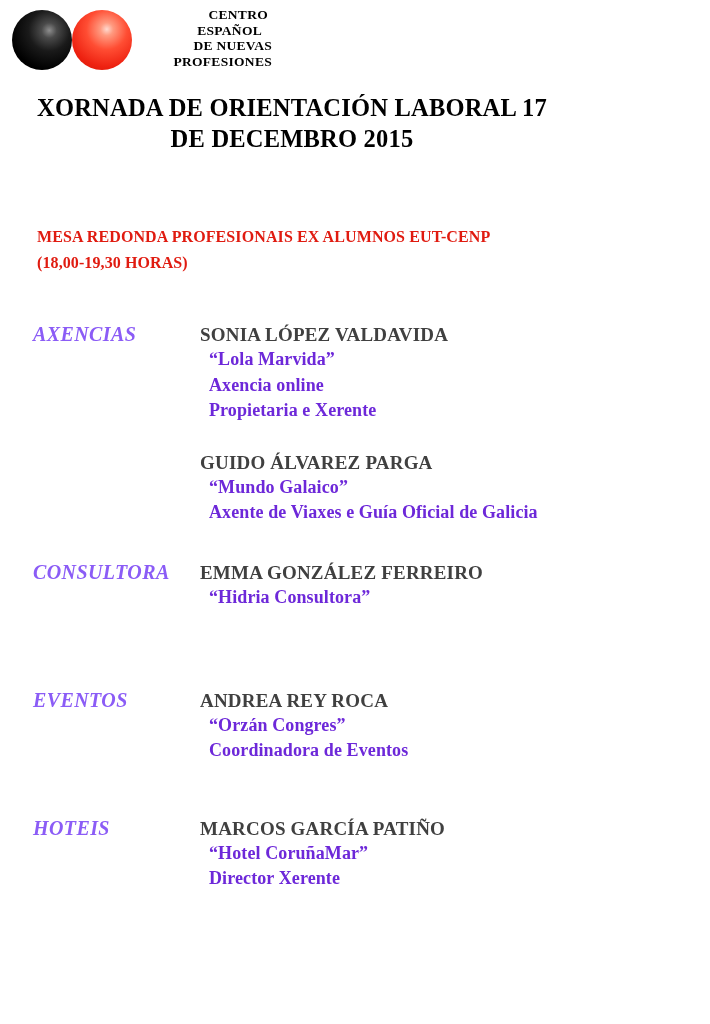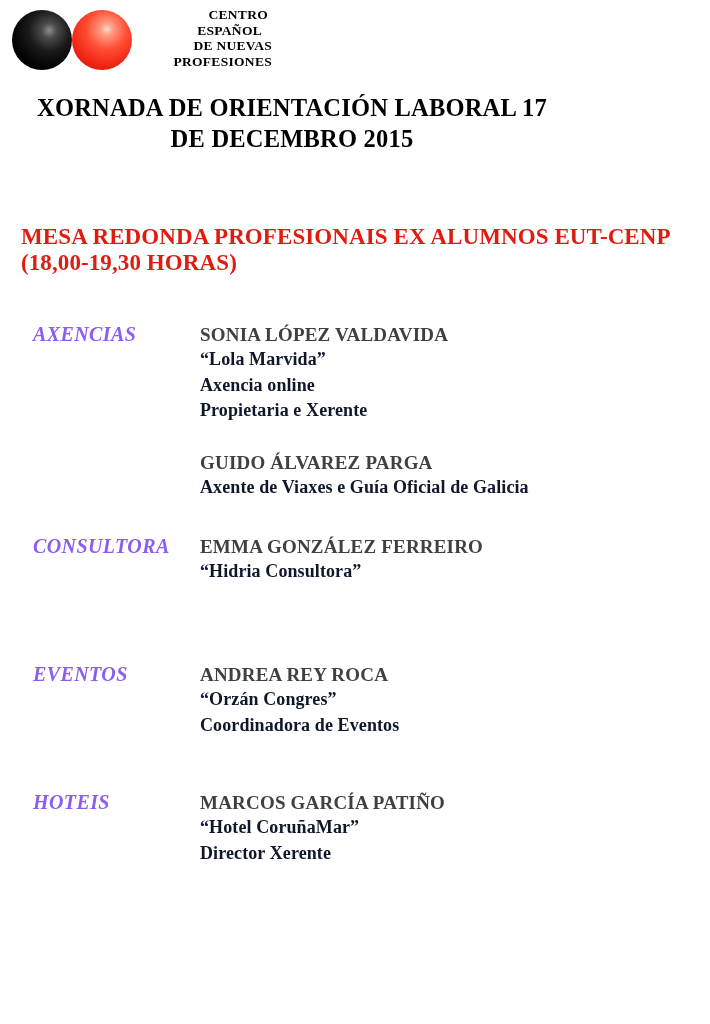--- a/index.html
+++ b/index.html
@@ -87,24 +87,24 @@
   }
   .sub-title sup {
     font-size: 0.62em;
     vertical-align: 0.45em;
     line-height: 0;
   }
 
   
   .red-heading {
     position: absolute;
-    left: 21px;
+    left: 37px;
     top: 224px;
     width: 660px;
-    font-size: 23px;
+    font-size: 16px;
     font-weight: bold;
     line-height: 25.5px;
     color: #E01B10;
     letter-spacing: 0.1px;
   }
 
   
   .sections {
     position: absolute;
     left: 0;
@@ -144,22 +144,23 @@
     line-height: 25px;
     letter-spacing: 0.2px;
     color: #404040;
     white-space: nowrap;
   }
   .person-line {
     font-size: 18px;
     font-weight: bold;
     line-height: 25.5px;
     letter-spacing: 0.1px;
-    color: #0f172a;
-    white-space: nowrap;
+    color: #6d28d9;
+    white-space: nowrap;
+    margin-left: 9px;
   }
   .spacer-gap { height: 34px; }
 </style>
 </head>
 <body>
 
 <div class="logo">
   <div class="sphere sphere-black"></div>
   <div class="sphere sphere-red"></div>
   <div class="logo-text">
@@ -188,20 +189,21 @@
     <div class="section-label">AXENCIAS</div>
     <div class="people">
       <div class="person">
         <div class="person-name">SONIA LÓPEZ VALDAVIDA</div>
         <div class="person-line">“Lola Marvida”</div>
         <div class="person-line">Axencia online</div>
         <div class="person-line">Propietaria e Xerente</div>
       </div>
       <div class="person">
         <div class="person-name">GUIDO ÁLVAREZ PARGA</div>
+        <div class="person-line">“Mundo Galaico”</div>
         <div class="person-line">Axente de Viaxes e Guía Oficial de Galicia</div>
       </div>
     </div>
   </div>
 
   <div class="spacer-gap"></div>
 
   <div class="section" style="min-height:76px;">
     <div class="section-label">CONSULTORA</div>
     <div class="people">

